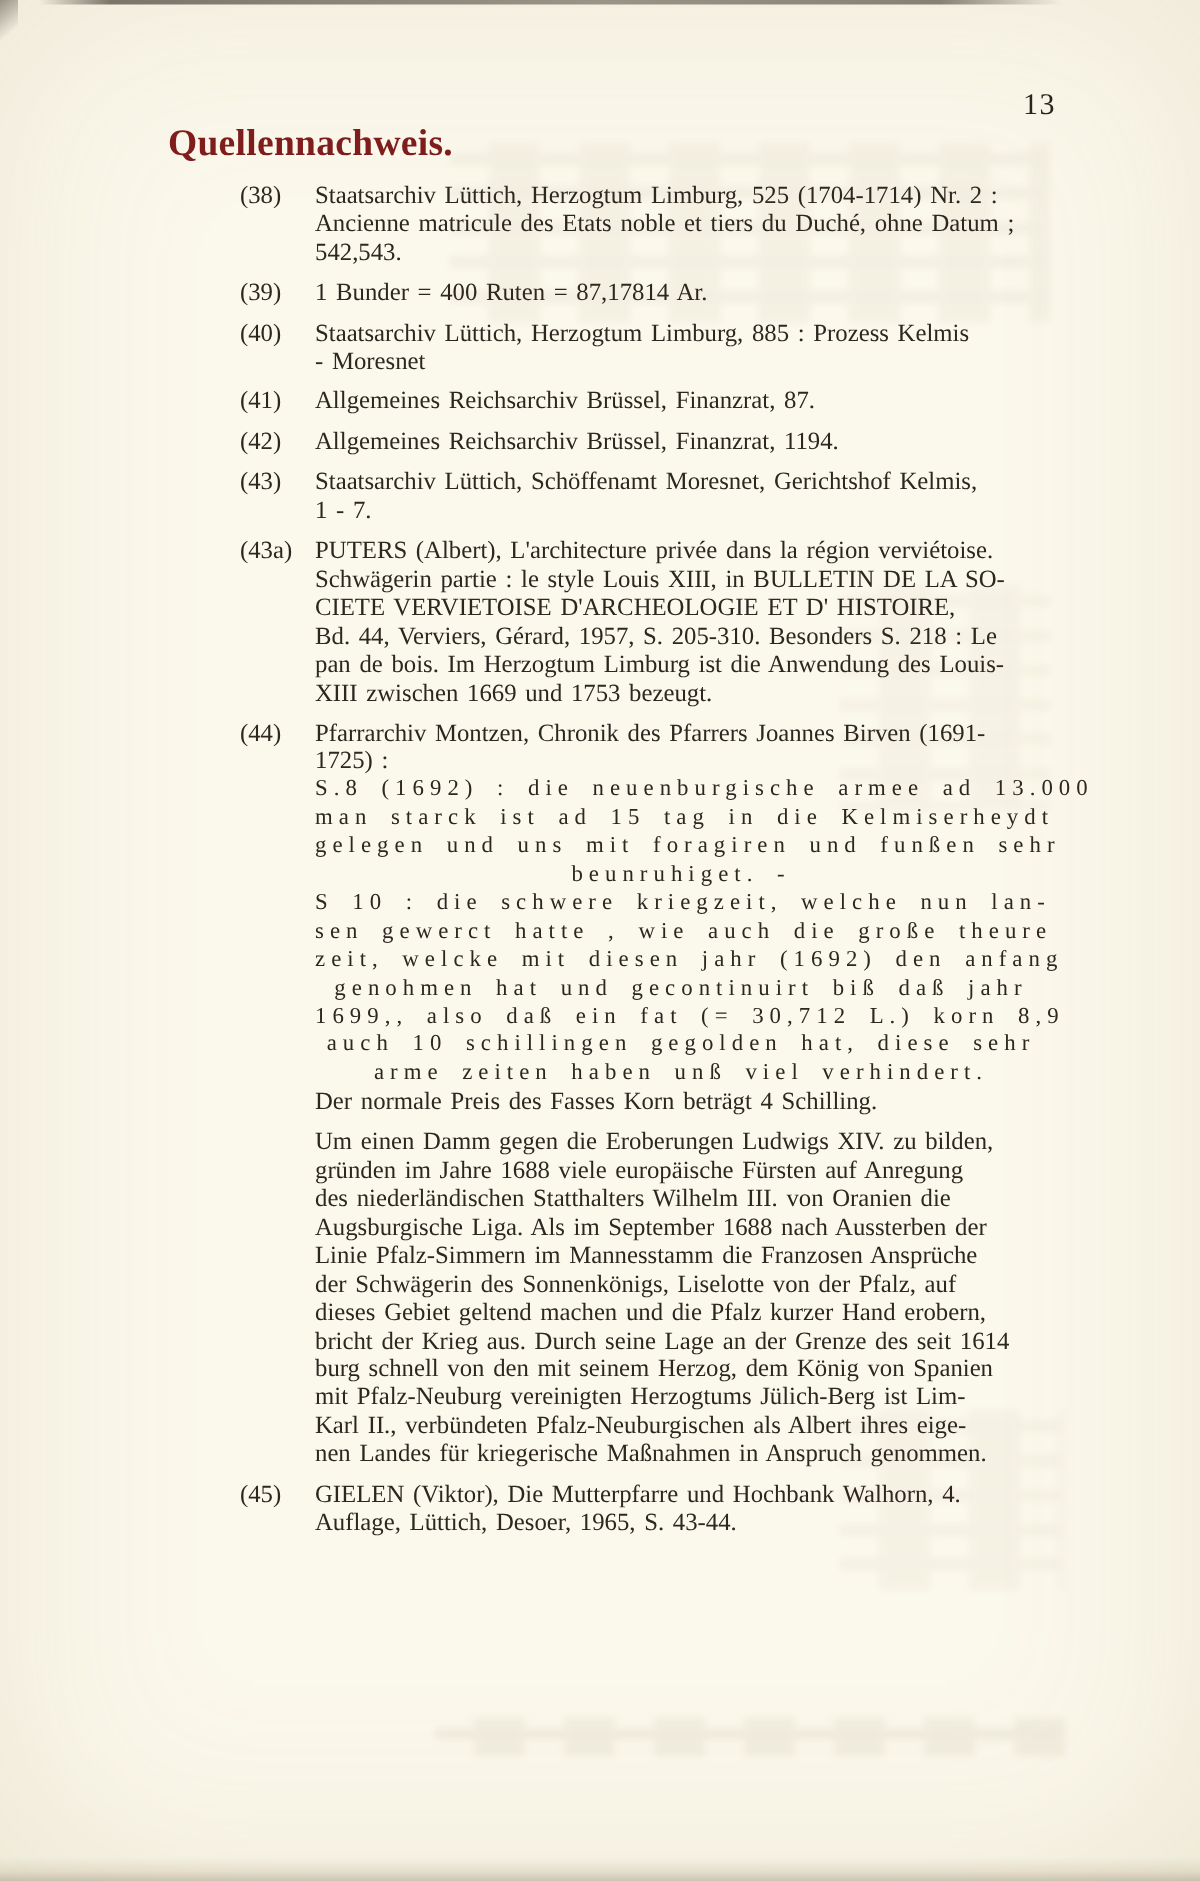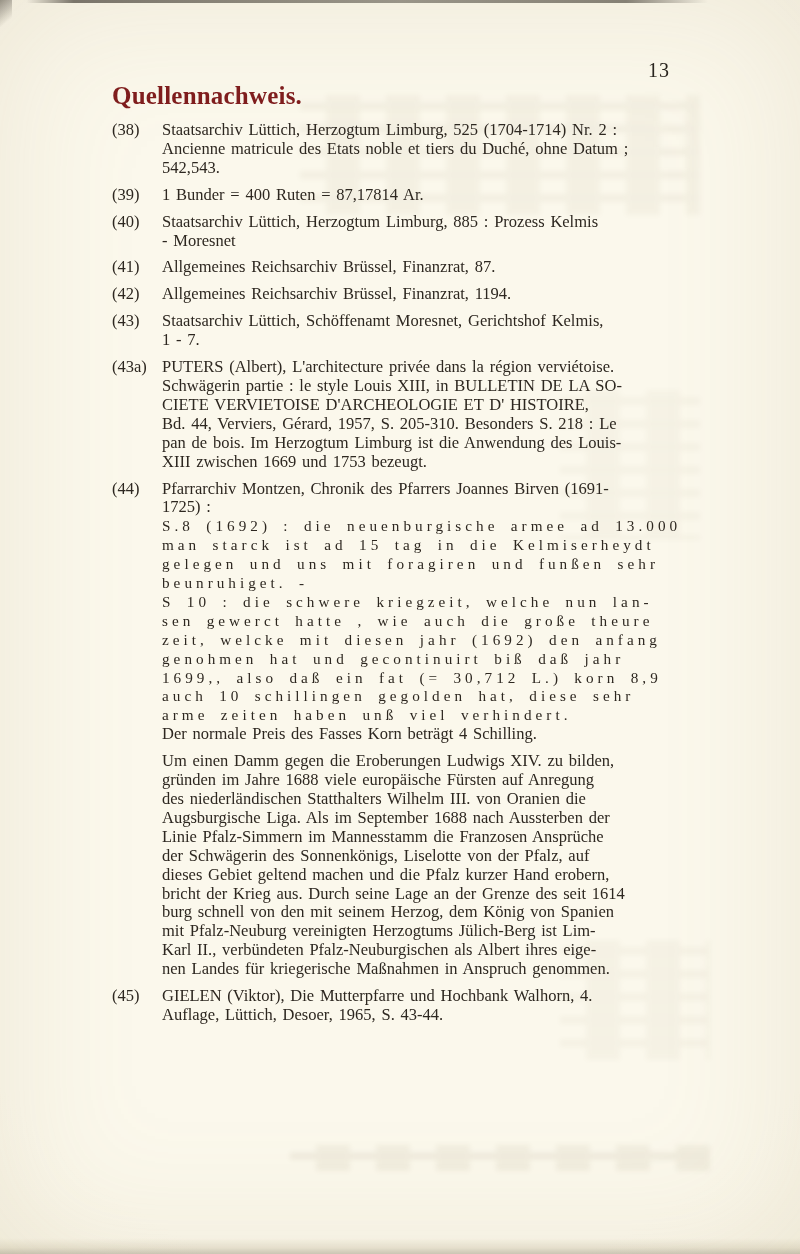--- a/index.html
+++ b/index.html
@@ -26,38 +26,38 @@
     position:absolute;left:0;right:0;bottom:0;height:16px;
     background:linear-gradient(180deg, rgba(150,135,95,0) 0%, rgba(150,135,95,.16) 60%, rgba(95,85,62,.28) 100%);
   }
   .ghost{
     position:absolute;filter:blur(2.5px);opacity:.055;pointer-events:none;
     background:
       repeating-linear-gradient(180deg, transparent 0 7px, #7a6a45 7px 15px, transparent 15px 23px),
       repeating-linear-gradient(90deg, transparent 0 26px, #8a7a52 26px 60px);
   }
   .page-number{
-    position:absolute;top:59px;left:648px;width:56px;text-align:left;
+    position:absolute;top:59px;left:648px;width:56px;text-align:right;
     font-size:20px;color:#29241e;letter-spacing:1px;
   }
   .heading{
     position:absolute;top:82px;left:112px;margin:0;
     font-size:25px;font-weight:bold;color:#7f1d1d;letter-spacing:.2px;
   }
   .refs{
     position:absolute;top:121px;left:112px;width:586px;
     font-size:16.5px;line-height:18.9px;color:#2d2720;
   }
-  .ref{display:flex;margin-bottom:8px;}
+  .ref{display:flex;margin-bottom:8px;margin-left:48px;}
   .ref.para{margin-top:5px;}
   .ref-label{flex:0 0 50px;}
   .ref-body{flex:1;min-width:0;}
   .ref-line{word-spacing:.1em;}
   .ref-line.spaced{
-    font-size:15.2px;letter-spacing:.265em;word-spacing:.3em;white-space:nowrap;
+    font-size:15.2px;letter-spacing:.265em;word-spacing:.3em;white-space:nowrap;text-align:center;
   }
 </style>
 </head>
 <body>
 
 <div class="paper"></div>
 
 <div class="edge-top"></div>
 <div class="corner-tl"></div>
 <div class="edge-bottom"></div>

